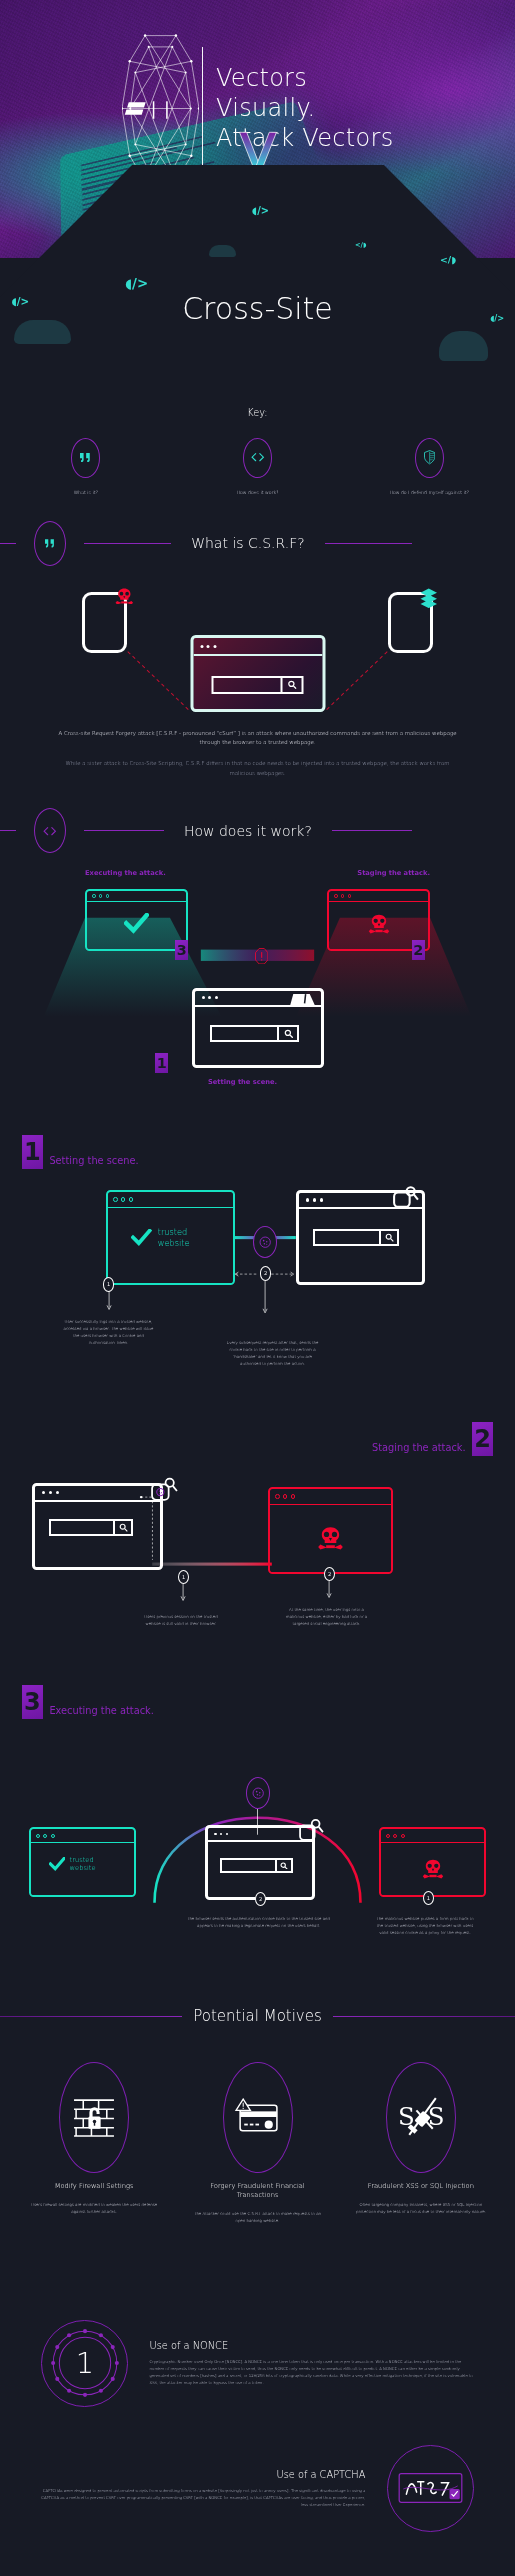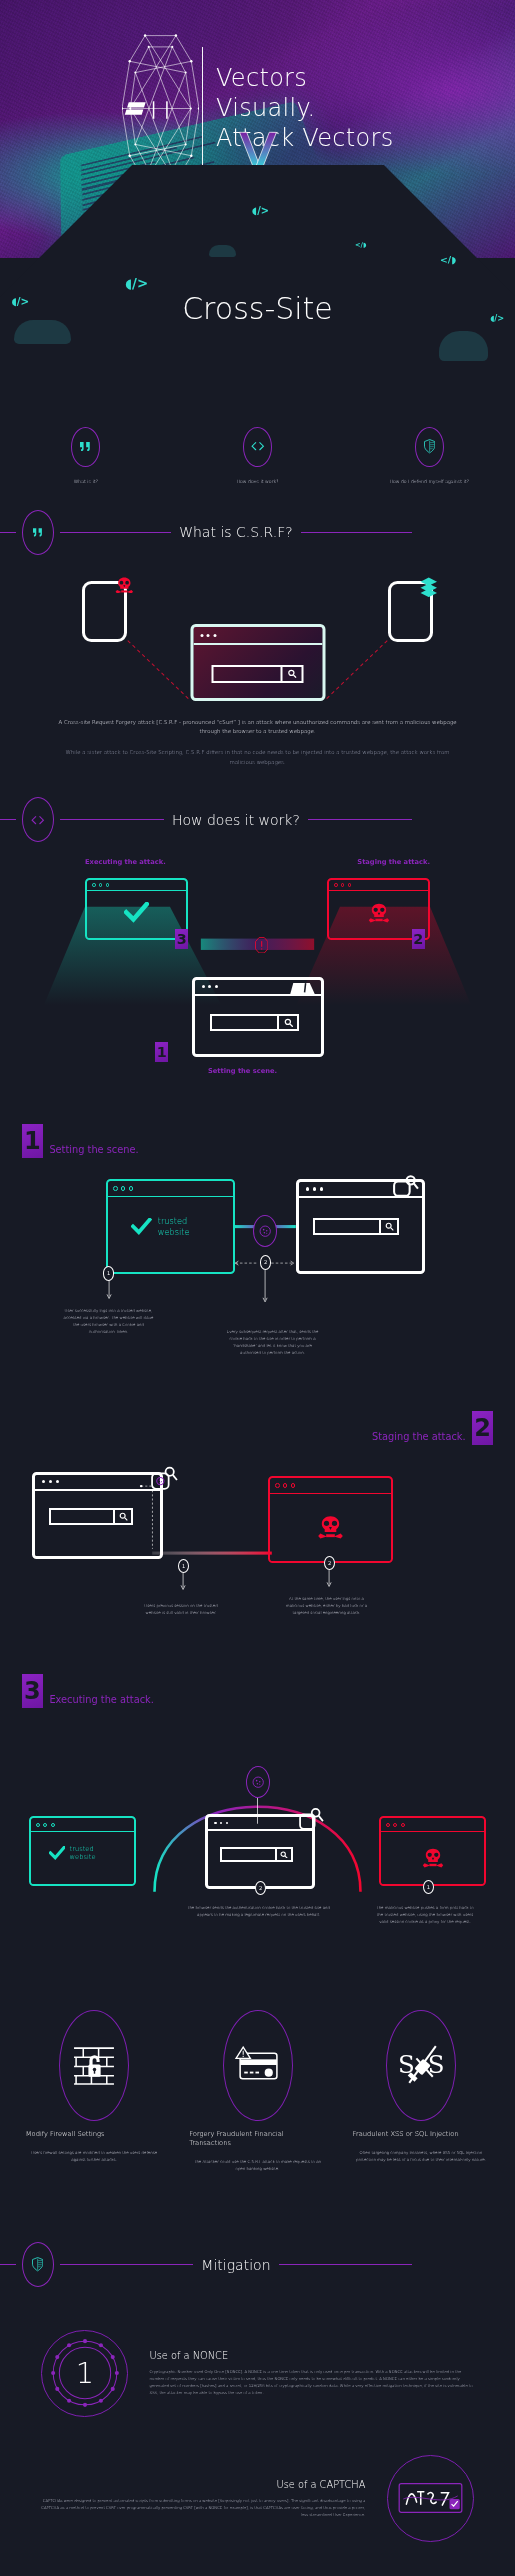--- a/index.html
+++ b/index.html
@@ -103,21 +103,21 @@
   .cloud {
     position: absolute; background: #1d3b44; border-radius: 20.6px 20.6px 5.2px 5.2px;
     opacity: .95;
   }
   .cloud:before, .cloud:after {
     content: ""; position: absolute; background: #1d3b44; border-radius: 50%;
   }
 
   
   .sec-head {
-    display: flex; align-items: center; gap: 0;
+    display: flex; align-items: center; gap: 12px;
     width: 412px; height: 62px; position: relative;
   }
   .sec-head .lead { flex: 0 0 15.5px; height: 0.5px; background: #8b25bb; }
   .sec-head .badge {
     width: 32px; height: 45px; border: 0.8px solid #8b25bb; border-radius: 50%;
     display: flex; align-items: center; justify-content: center; flex: 0 0 32px;
     margin: 0 6.2px;
   }
   .sec-head .rule-l { flex: 1 1 auto; height: 0.5px; background: #8b25bb; }
   .sec-head .rule-r { flex: 1 1 auto; height: 0.5px; background: #8b25bb; }
@@ -165,21 +165,21 @@
     display: flex; align-items: center; justify-content: center;
     font-family: "DejaVu Sans", sans-serif; font-size: 5.2px; color: #fff; background: #171a25;
   }
 
   .motive-oval {
     width: 70px; height: 111px; border: 1.3px solid #7d1fb0; border-radius: 50%;
     display: flex; align-items: center; justify-content: center; margin: 0 auto;
   }
   .motive-title {
     font-family: "DejaVu Sans", sans-serif; font-size: 6.7px; font-weight: 300;
-    color: #fff; text-align: left; line-height: 1.35; margin-top: 9.3px;
+    color: #fff; text-align: center; line-height: 1.35; margin-top: 9.3px;
   }
   .mit-oval {
     width: 87px; height: 87px; border-radius: 50%;
     border: 1.3px solid #7d1fb0; display: flex; align-items: center; justify-content: center;
     flex: 0 0 87px;
   }
   .mit-h3 {
     font-family: "DejaVu Sans", sans-serif; font-size: 9.8px; font-weight: 300; color: #fff;
   }
   .mit-p {
@@ -292,20 +292,21 @@
     <span class="spark" style="left:355px; top:76px; font-size:6.7px;">&lt;/◗</span>
     <span class="spark" style="left:440px; top:89px; font-size:9.3px;">&lt;/◗</span>
     <span class="spark" style="left:11.3px;  top:130px; font-size:10.3px;">◖/&gt;</span>
     <span class="spark" style="left:490px; top:148px; font-size:8.2px;">◖/&gt;</span>
     <div class="cloud" style="left:209px; top:80px; width:27px; height:12.4px;"></div>
     <div class="cloud" style="left:14.4px;  top:155px; width:57px; height:24px;"></div>
     <div class="cloud" style="left:439px; top:166px; width:49px;  height:30px;"></div>
   </section>
 
   <section style="width:515px; padding: 0 0 17.5px;">
+    <div style="text-align:center; font-family:'DejaVu Sans',sans-serif; font-size:9.8px; font-weight:300;">Key:</div>
     <div style="display:flex; margin-top:19.6px;">
       <div style="flex:1; text-align:center;">
         <div style="width:29px;height:40px;border:0.7px solid #8b25bb;border-radius:50%;margin:0 auto;display:flex;align-items:center;justify-content:center;">
           <svg width="11.3" height="9.3" viewBox="0 0 22 18">
               <g fill="#2ddfcd">
                 <path d="M0 0h7v13c0 3-2 5-5 5v-4c1.4 0 2-.7 2-2V10H0z"></path>
                 <path d="M12 0h7v13c0 3-2 5-5 5v-4c1.4 0 2-.7 2-2V10h-4z"></path>
               </g>
             </svg>
         </div>
@@ -824,20 +825,25 @@
 
       <div class="circ-num" style="position:absolute; left:255px; top:144px;">2</div>
       <div class="circ-num" style="position:absolute; right:81px; top:143px;">1</div>
 
       <div class="small-cap" style="position:absolute; left:184px; top:167px; width:149px;">The browser sends the authentication cookie back to the trusted site and appears to be making a legitimate request on the users behalf.</div>
       <div class="small-cap" style="position:absolute; right:41px; top:167px; width:98px;">The malicious website pushes a form post back to the trusted website, using the browser with users valid session cookie as a proxy for the request.</div>
     </div>
   </section>
 
   <section style="padding-top:57px;">
+    <div style="display:flex; align-items:center; width:515px; height:41px;">
+      <div style="flex:1; height:0.5px; background:linear-gradient(90deg,#5b1580,#8b25bb);"></div>
+      <h2 style="font-family:'DejaVu Sans',sans-serif; font-size:15px; font-weight:300; white-space:nowrap; padding:0 11.3px;">Potential Motives</h2>
+      <div style="flex:1; height:0.5px; background:linear-gradient(90deg,#8b25bb,#5b1580);"></div>
+    </div>
 
     <div style="display:flex; padding:25px 12.4px 0;">
       <div style="flex:1; padding:0 13.4px;">
         <div class="motive-oval">
           <svg width="44" height="44" viewBox="0 0 86 86">
             <g stroke="#fff" stroke-width="3" fill="none">
               <path d="M4 10 H82 M4 28 H82 M4 46 H82 M4 64 H82 M4 80 H82"></path>
               <path d="M22 10 V28 M52 10 V28 M8 28 V46 M38 28 V46 M68 28 V46 M22 46 V64 M52 46 V64 M8 64 V80 M38 64 V80 M68 64 V80"></path>
             </g>
             <g fill="#fff">
@@ -889,38 +895,20 @@
             </g>
           </svg>
         </div>
         <div class="motive-title">Fraudulent XSS or SQL Injection</div>
         <div class="small-cap" style="margin-top:9.3px;">Often targeting company Intranets, where XSS or SQL Injection protection may be less of a focus due to their internal-only nature.</div>
       </div>
     </div>
   </section>
 
   <section style="padding-top:62px;">
-    <div class="sec-head">
-      <div class="lead"></div>
-      <div class="badge">
-        <svg width="11.3" height="14.4" viewBox="0 0 22 28">
-            <path d="M11 1 L21 5 V14 C21 21 11 27 11 27 C11 27 1 21 1 14 V5 Z" fill="none" stroke="#2ddfcd" stroke-width="1.6"></path>
-            <path d="M11 3 V25" stroke="#2ddfcd" stroke-width="1.2"></path>
-            <g stroke="#2ddfcd" stroke-width="1">
-              <path d="M12 7 L20 7"></path>
-              <path d="M12 11 L20 11"></path>
-              <path d="M12 15 L19 15"></path>
-              <path d="M12 19 L17 19"></path>
-            </g>
-          </svg>
-      </div>
-      <div class="rule-l"></div>
-      <h2>Mitigation</h2>
-      <div class="rule-r"></div>
-    </div>
 
     <div style="display:flex; align-items:center; gap:21.6px; padding:34px 41px 0;">
       <div class="mit-oval">
         <svg width="76" height="76" viewBox="0 0 148 148">
           <g fill="none" stroke="#8b25bb" stroke-width="2">
               <circle cx="74" cy="74" r="62"></circle>
               <circle cx="74" cy="74" r="50"></circle>
             </g>
           <g fill="#8b25bb">
             <circle cx="74" cy="12" r="4"></circle>

